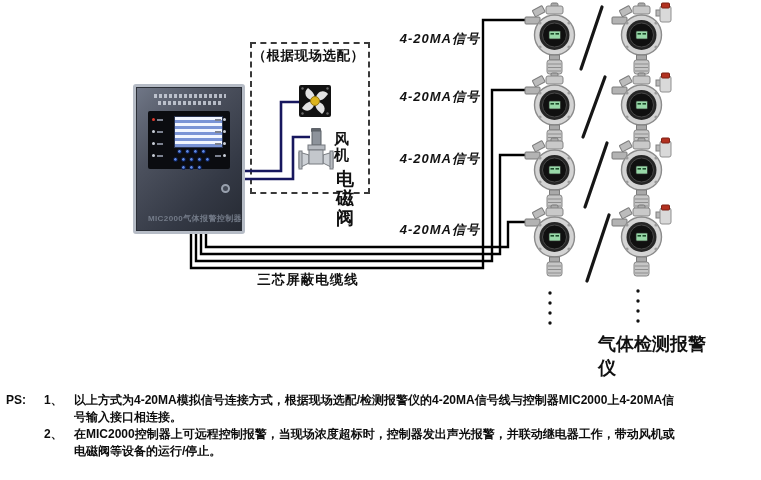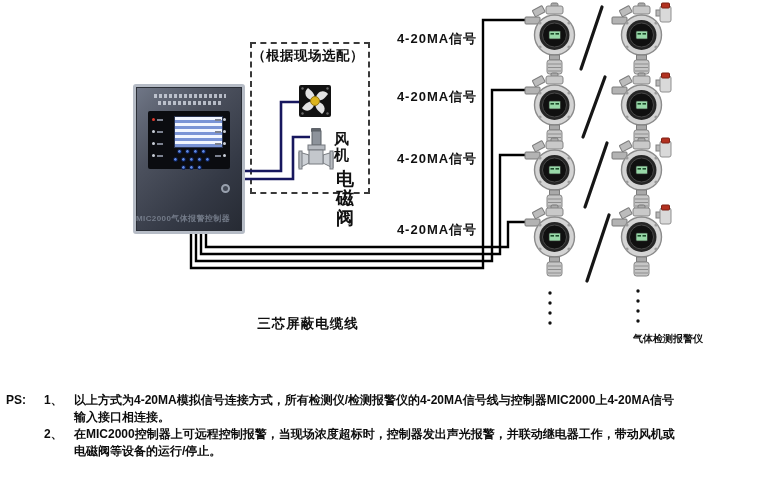--- a/index.html
+++ b/index.html
@@ -24,24 +24,24 @@
     background:repeating-linear-gradient(180deg,#f2f6ff 0 3px,#7a94d6 3px 6px);}
   .led{position:absolute;width:3px;height:3px;border-radius:50%;background:#c9ced8;}
   .led::after{content:"";position:absolute;left:5px;top:.5px;width:6px;height:2px;background:#7d8290;}
   .ledR::after{left:auto;right:5px;}
   .led.red{background:#e23b2e;}
   .brow{position:absolute;display:flex;gap:3px;}
   .btn{width:5px;height:5px;border-radius:50%;box-sizing:border-box;border:1px solid #0e1f4e;
     background:radial-gradient(circle at 35% 35%,#7fa4ee,#2c55b8 70%);}
   .lock{position:absolute;right:12px;top:97px;width:9px;height:9px;border:2px solid #99a1ae;
     border-radius:50%;background:#444a56;box-sizing:border-box;}
-  .nameplate{position:absolute;left:0;right:0;bottom:7px;text-align:left;font-size:8px;
+  .nameplate{position:absolute;left:0;right:0;bottom:7px;text-align:right;font-size:8px;
     color:#7e8694;letter-spacing:.4px;opacity:.85;font-weight:bold;}
   
-  .sig{left:394px;width:86px;text-align:center;font-size:13px;letter-spacing:1px;z-index:4;}
+  .sig{left:394px;width:86px;text-align:right;font-size:13px;letter-spacing:1px;z-index:4;font-style:italic;}
   
   .notes{position:absolute;left:6px;top:392px;width:748px;display:flex;z-index:4;
     font-size:12px;font-weight:bold;line-height:1.43;color:#0d0d0d;}
   .ps{flex:none;width:38px;}
   .nitems{display:flex;flex-direction:column;}
   .nitem{display:flex;}
   .nnum{flex:none;width:30px;}
   .ntext{width:604px;}
 </style>
 </head>
@@ -175,42 +175,42 @@
       <div class="brow" style="left:33px;top:54px;">
         <span class="btn"></span>
           <span class="btn"></span>
           <span class="btn"></span>
       </div>
     </div>
     <span class="lock"></span>
     <div class="nameplate">MIC2000气体报警控制器</div>
   </div>
 
-  <div class="lbl" style="left:252px;top:47px;width:113px;font-size:13.5px;letter-spacing:.5px;z-index:4;">（根据现场选配）</div>
+  <div class="lbl" style="left:252px;top:47px;width:113px;text-align:center;font-size:13.5px;letter-spacing:.5px;z-index:4;">（根据现场选配）</div>
 
   <div class="lbl vert" style="left:334px;top:87px;width:16px;font-size:15px;z-index:4;">风机</div>
 
   <div class="lbl vert" style="left:336px;top:126px;width:16px;font-size:18px;z-index:4;">电磁阀</div>
 
   <div class="lbl sig" style="top:30px;">4-20MA信号</div>
   <div class="lbl sig" style="top:88px;">4-20MA信号</div>
   <div class="lbl sig" style="top:150px;">4-20MA信号</div>
   <div class="lbl sig" style="top:221px;">4-20MA信号</div>
 
-  <div class="lbl" style="left:247px;top:271px;width:122px;text-align:center;font-size:13.5px;letter-spacing:1px;z-index:4;margin-top:44px;">三芯屏蔽电缆线</div>
-
-
-  <div class="lbl" style="left:612px;top:332px;width:112px;text-align:center;font-size:10px;z-index:4;">气体检测报警仪</div>
+  <div class="lbl" style="left:247px;top:271px;width:122px;text-align:center;font-size:13.5px;letter-spacing:1px;z-index:4;">三芯屏蔽电缆线</div>
+
+
+  <div class="lbl" style="left:598px;top:332px;width:112px;text-align:left;font-size:18px;z-index:4;">气体检测报警仪</div>
 
   <div class="notes">
     <span class="ps">PS:</span>
     <div class="nitems">
       <div class="nitem">
         <span class="nnum">1、</span>
-        <span class="ntext">以上方式为4-20MA模拟信号连接方式，所有检测仪/检测报警仪的4-20MA信号线与控制器MIC2000上4-20MA信号输入接口相连接。</span>
+        <span class="ntext">以上方式为4-20MA模拟信号连接方式，根据现场选配/检测报警仪的4-20MA信号线与控制器MIC2000上4-20MA信号输入接口相连接。</span>
       </div>
       <div class="nitem">
         <span class="nnum">2、</span>
         <span class="ntext">在MIC2000控制器上可远程控制报警，当现场浓度超标时，控制器发出声光报警，并联动继电器工作，带动风机或电磁阀等设备的运行/停止。</span>
       </div>
     </div>
   </div>
 
 </div>
 

